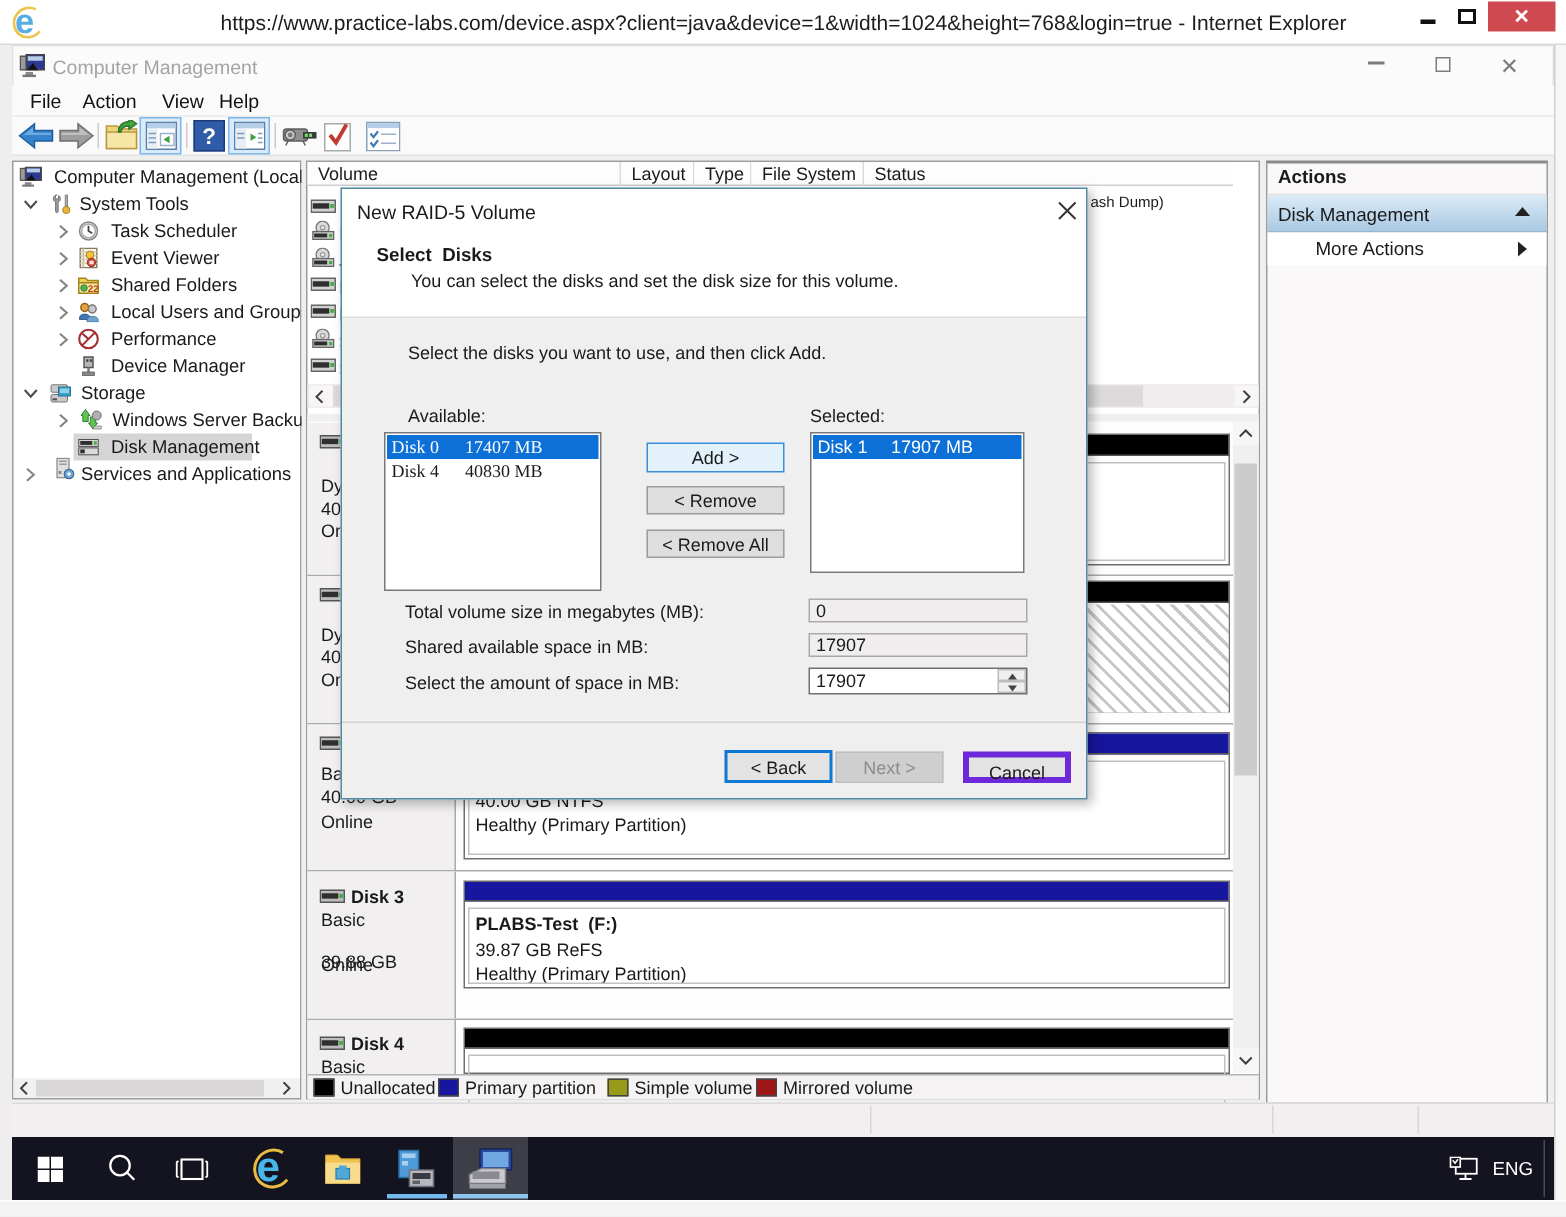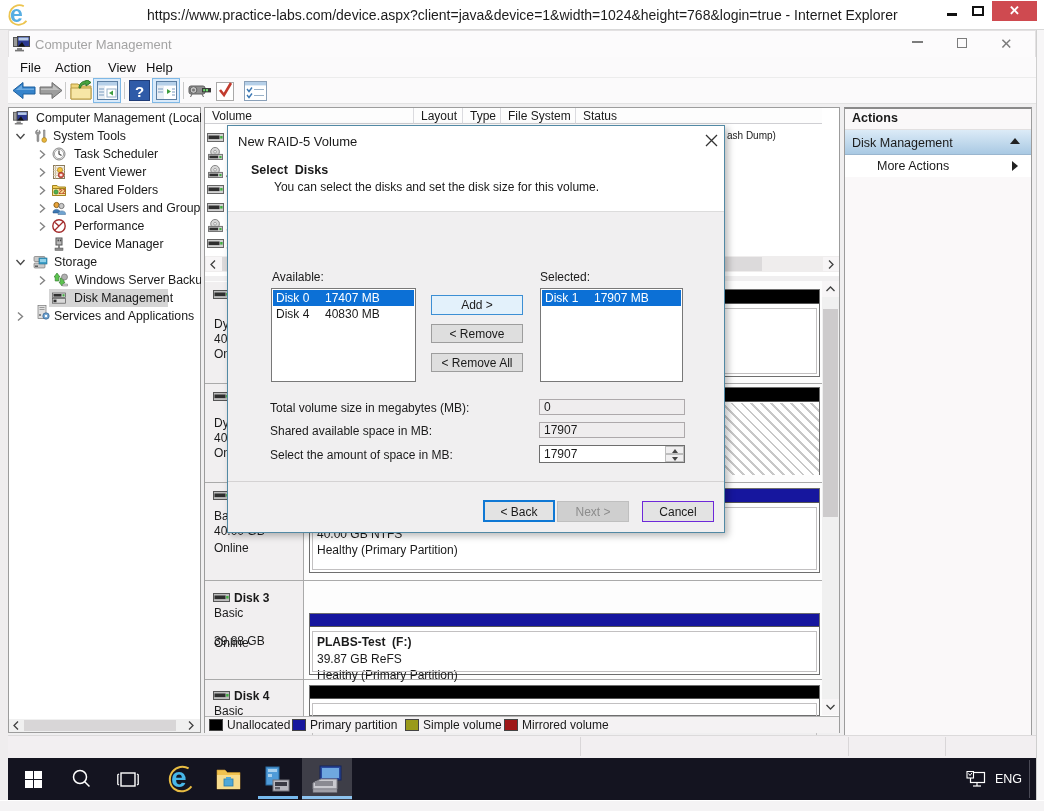--- a/index.html
+++ b/index.html
@@ -438,21 +438,21 @@
 <div class="gbox" style="top:387px; height:88px;">
     <div class="gbar" style="height:14px; background:#000; border-bottom:1px solid #555;"></div>
     <div style="position:absolute; left:0; top:15px; width:100%; height:72px; background:repeating-linear-gradient(45deg,#fff 0px,#fff 5px,#c8c8c8 5px,#c8c8c8 7px);"></div>
   </div>
 <div class="gbox" style="top:488px; height:85px;">
  <div class="gbar" style="height:14px; background:#16169e; border-bottom:1px solid #555;"></div>
  <div class="dtext" style="left:7px; top:38px;">40.00 GB NTFS</div>
  <div class="dtext" style="left:7px; top:54px;">Healthy (Primary Partition)</div>
 <div style="position:absolute; left:2px; right:2px; bottom:2px; top:18px; border:1px solid #c2c0c1;"></div>
   </div>
-<div class="gbox" style="top:613px; height:62px;">
+<div class="gbox" style="top:587px; height:72px;">
  <div class="gbar" style="height:13px; background:#16169e; border-bottom:1px solid #555;"></div>
  <div class="dtext" style="left:7px; top:21px; font-weight:bold;">PLABS-Test&nbsp; (F:)</div>
  <div class="dtext" style="left:7px; top:38px;">39.87 GB ReFS</div>
  <div class="dtext" style="left:7px; top:54px;">Healthy (Primary Partition)</div>
 <div style="position:absolute; left:2px; right:2px; bottom:2px; top:17px; border:1px solid #c2c0c1;"></div>
   </div>
 <div class="gbox" style="top:685px; height:31px;">
     <div class="gbar" style="height:13px; background:#000; border-bottom:1px solid #555;"></div>
     <div style="position:absolute; left:2px; right:2px; top:17px; height:40px; border:1px solid #c2c0c1;"></div>
   </div>
@@ -550,22 +550,23 @@
 <div class="abs" id="bottomstrip"></div>
 
 <div class="abs" id="dlg">
  <div id="dlghead"></div>
  <div class="dlbl" style="left:10px; top:8px; font-size:13px;">New RAID-5 Volume</div>
  <svg class="abs" style="left:476px; top:7px;" width="15" height="15" viewBox="0 0 15 15">
       <path d="M2 2 L13 13 M13 2 L2 13" stroke="#333" stroke-width="1.3"></path>
     </svg>
  <div class="dlbl" style="left:23px; top:37px; font-weight:bold; font-size:12.5px;">Select&nbsp; Disks</div>
  <div class="dlbl" style="left:46px; top:54px;">You can select the disks and set the disk size for this volume.</div>
+ <div class="dlbl" style="left:44px; top:102px;">Select the disks you want to use, and then click Add.</div>
  <div class="dlbl" style="left:44px; top:144px;">Available:</div>
- <div class="lb" style="left:43px; top:162px; width:145px; height:94px;">
+ <div class="lb" style="left:28px; top:162px; width:145px; height:106px;font-family:Liberation Serif, serif;">
   <div class="lbsel"><span style="margin-left:3px;">Disk 0</span><span style="position:absolute; left:52px;">17407 MB</span></div>
   <div style="position:absolute; left:4px; top:17px; line-height:16px;">Disk 4</div>
   <div style="position:absolute; left:53px; top:17px; line-height:16px;">40830 MB</div>
  </div>
  <div class="btn" style="left:203px; top:169px; width:92px; height:20px; line-height:19px; background:#e3f1fb; border:1px solid #3c8fd4;">Add &gt;</div>
  <div class="btn" style="left:203px; top:198px; width:92px; height:19px; line-height:18px;">&lt; Remove</div>
  <div class="btn" style="left:203px; top:227px; width:92px; height:19px; line-height:18px;">&lt; Remove All</div>
  <div class="dlbl" style="left:312px; top:144px;">Selected:</div>
  <div class="lb" style="left:312px; top:162px; width:143px; height:94px;">
   <div class="lbsel"><span style="margin-left:3px;">Disk 1</span><span style="position:absolute; left:52px;">17907 MB</span></div>
@@ -578,14 +579,14 @@
  <div class="fld" style="left:311px; top:319px; width:146px; height:18px; background:#fff; border:1px solid #6e6e6e; line-height:17px;">17907</div>
  <div class="abs" style="left:437px; top:320px; width:19px; height:8px; background:#f0eff0; border:1px solid #bdbdbd;">
       <div style="position:absolute; left:5.5px; top:1.5px; width:0; height:0; border-left:3.5px solid transparent; border-right:3.5px solid transparent; border-bottom:4px solid #444;"></div>
     </div>
  <div class="abs" style="left:437px; top:328px; width:19px; height:8px; background:#f0eff0; border:1px solid #bdbdbd;">
       <div style="position:absolute; left:5.5px; top:2px; width:0; height:0; border-left:3.5px solid transparent; border-right:3.5px solid transparent; border-top:4px solid #444;"></div>
     </div>
  <div class="abs" style="left:0; top:355px; width:496px; height:1px; background:#d4d2d3;"></div>
  <div class="btn" style="left:255px; top:374px; width:72px; height:22px; line-height:20px; background:#e3e3e3; border:2px solid #0f78d4;">&lt; Back</div>
  <div class="btn" style="left:329px; top:375px; width:72px; height:21px; line-height:20px; background:#cfcfcf; border:1px solid #bfbfbf; color:#8c8c8c;">Next &gt;</div>
- <div class="btn" style="left:414px; top:375px; width:72px; height:21px; line-height:20px; background:#e3e3e3; border:1px solid #6d28d9;">Cancel</div>
+ <div class="btn" style="left:414px; top:375px; width:72px; height:21px; line-height:20px; background:#e3e3e3; border:4px solid #6d28d9;">Cancel</div>
 </div>
 
 </body></html>

